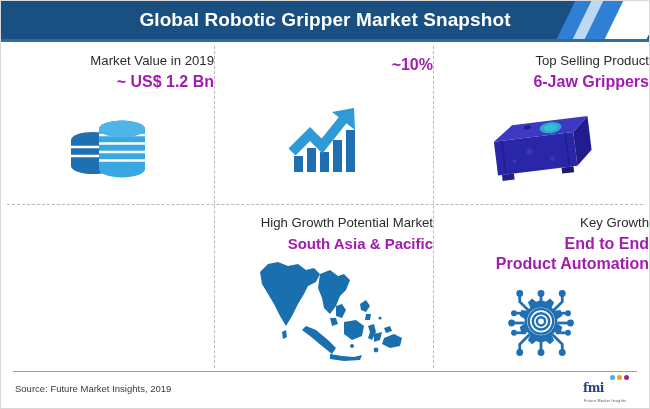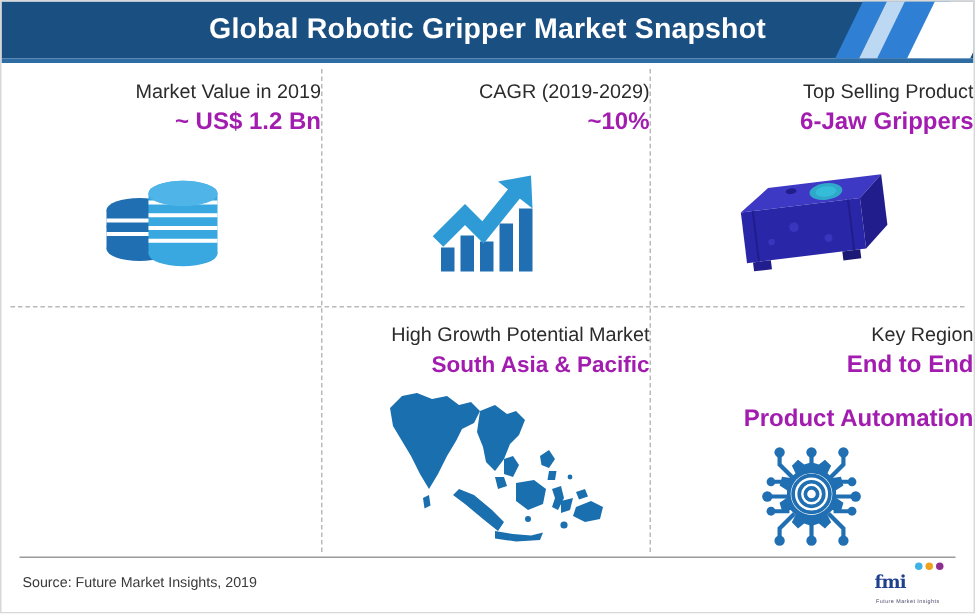--- a/index.html
+++ b/index.html
@@ -181,21 +181,20 @@
             <ellipse cx="53" cy="58" rx="23" ry="8.5"></ellipse>
             <ellipse cx="53" cy="18" rx="23" ry="8.5"></ellipse>
           </g>
           <path d="M30 49.5 h46 M30 41 h46 M30 32.5 h46 M30 24 h46" stroke="#ffffff" stroke-width="2.6" fill="none"></path>
           <ellipse cx="53" cy="18" rx="23" ry="8.5" fill="#4fb5e8"></ellipse>
         </svg>
       </div>
     </div>
 
     <div class="cell c2">
-      <div class="cell-label">CAGR (2019-2029)</div>
       <div class="cell-value">~10%</div>
       <div class="icon-wrap">
         <svg width="80" height="78" viewBox="0 0 80 78">
 
           <g fill="#1f6fb2">
             <rect x="10" y="56" width="9" height="16"></rect>
             <rect x="23" y="48" width="9" height="24"></rect>
             <rect x="36" y="52" width="9" height="20"></rect>
             <rect x="49" y="40" width="9" height="32"></rect>
             <rect x="62" y="30" width="9" height="42"></rect>
@@ -270,23 +269,23 @@
           <path fill="#1a6fae" d="M140,78 L150,74 L158,78 L156,86 L146,88 L138,84 Z"></path>
           <path fill="#1a6fae" d="M140,68 L146,66 L148,71 L142,73 Z"></path>
           <circle cx="108" cy="86" r="2" fill="#1a6fae"></circle>
           <circle cx="132" cy="90" r="2.4" fill="#1a6fae"></circle>
           <circle cx="136" cy="58" r="1.6" fill="#1a6fae"></circle>
         </svg>
       </div>
     </div>
 
     <div class="cell c6">
-      <div class="cell-label">Key Region</div>
+      <div class="cell-label">Key Growth</div>
       <div class="cell-value multi">End to End</div>
-      <div class="cell-value multi" style="margin-top:16px">Product Automation</div>
+      <div class="cell-value multi" style="margin-top:0">Product Automation</div>
       <div class="icon-wrap">
         <svg width="74" height="72" viewBox="0 0 88 88">
           <g stroke="#1f6fb2" stroke-width="3.4" fill="none">
             <path d="M44,24 V10"></path>
             <path d="M44,64 V78"></path>
             <path d="M24,44 H10"></path>
             <path d="M64,44 H78"></path>
             <path d="M30,30 L18,18 V10"></path>
             <path d="M58,30 L70,18 V10"></path>
             <path d="M30,58 L18,70 V78"></path>

